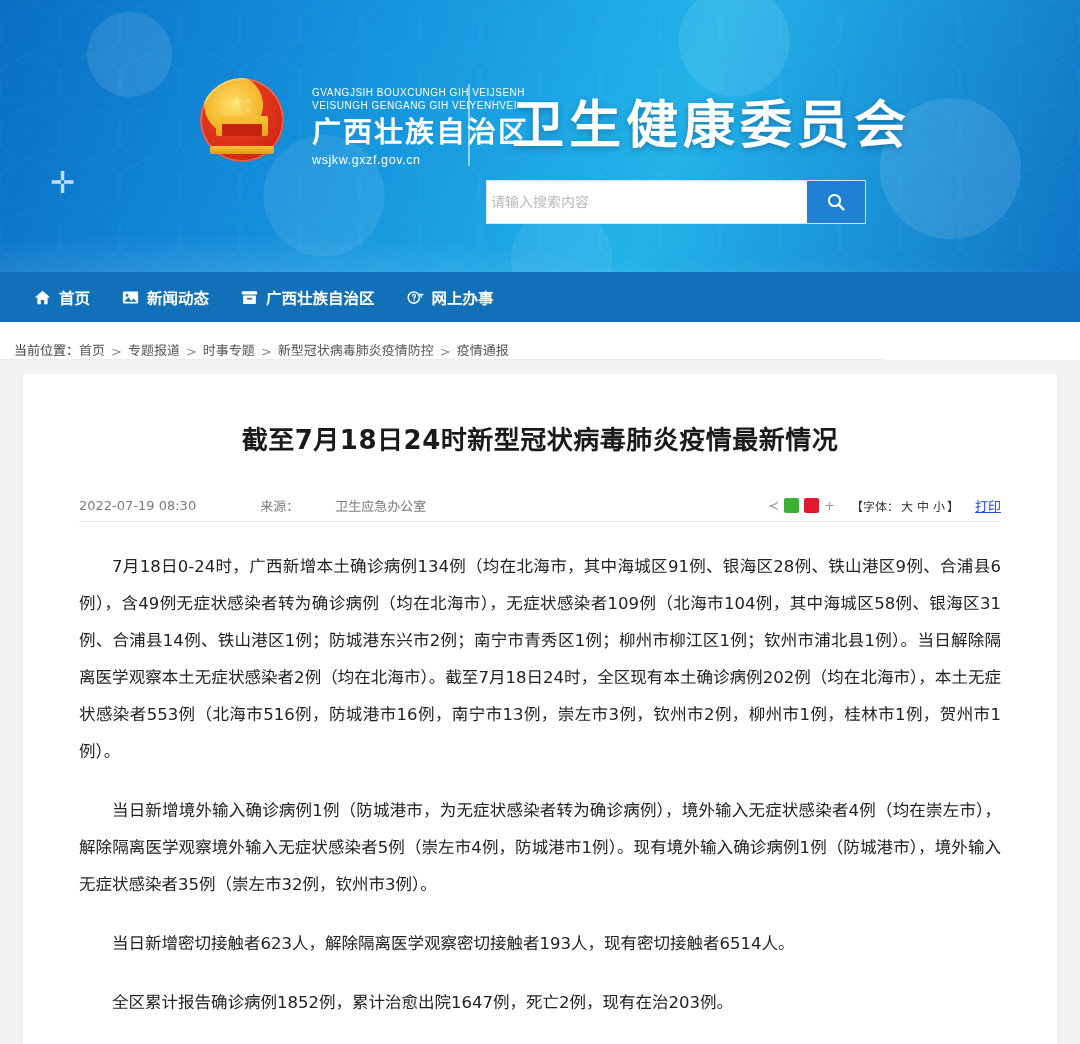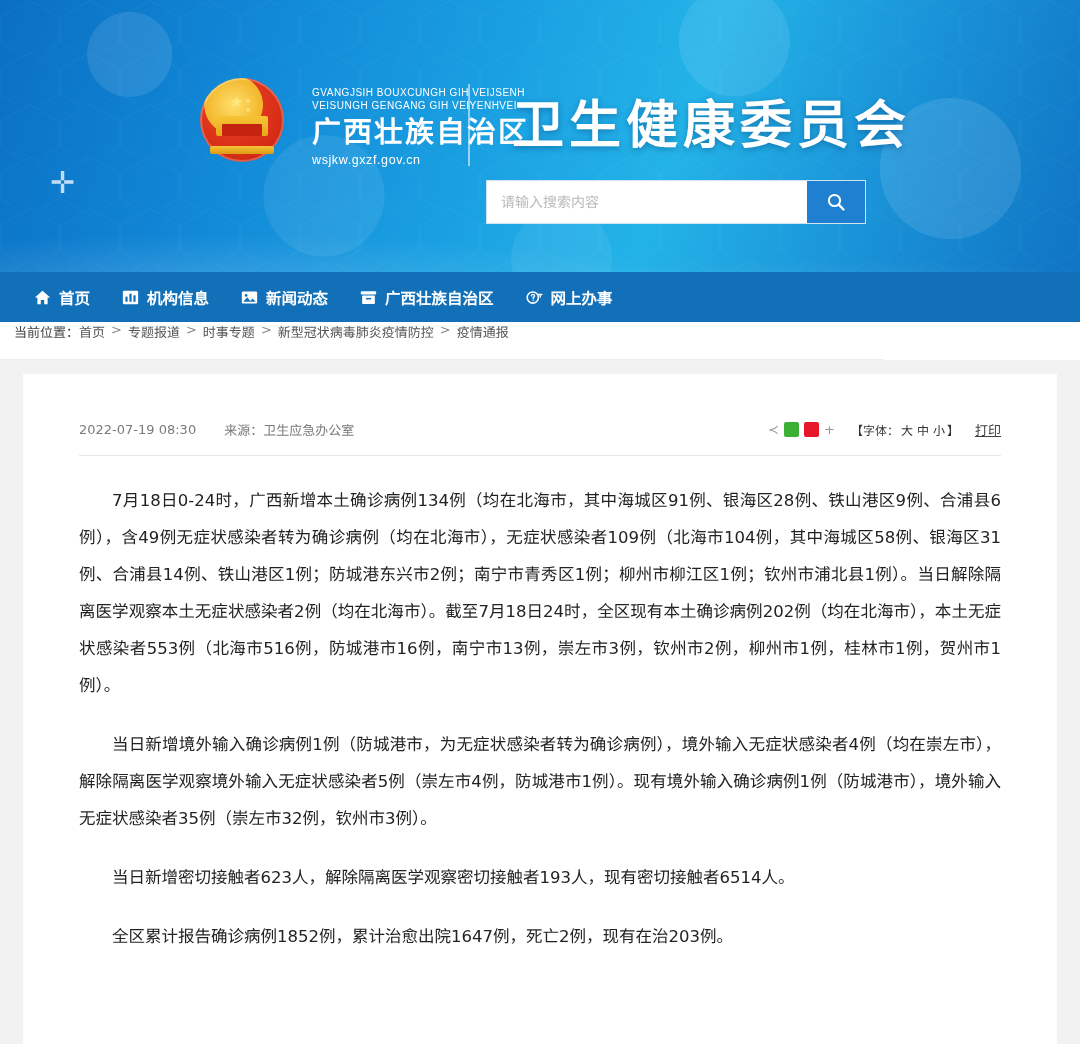--- a/index.html
+++ b/index.html
@@ -108,21 +108,21 @@
   
   .searchbox {
     position: absolute; left: 486px; top: 180px;
     width: 380px; height: 44px;
     background: #ffffff;
     border: 1px solid #cfe3f2;
     display: flex; align-items: center;
   }
   .searchbox input {
     flex: 1; height: 100%; border: 0; outline: none;
-    padding: 0 14px; font-size: 14px; color: #6d28d9;
+    padding: 0 4px; font-size: 14px; color: #6d28d9;
     font-family: "Liberation Sans", sans-serif;
     background: transparent;
   }
   .searchbox input::placeholder { color: #b9b9b9; }
   .search-btn {
     width: 58px; height: 42px; background: #1f7fd0;
     border: 0; cursor: pointer;
     display: flex; align-items: center; justify-content: center;
   }
   .search-btn svg { display:block; }
@@ -140,21 +140,21 @@
     padding: 0 16px; height: 50px; cursor: pointer;
     font-family: "DejaVu Sans", sans-serif;
     white-space: nowrap;
   }
   .nav-item .nic { width: 17px; height: 17px; display:block; flex: 0 0 auto;}
 
   
   .crumb-wrap {
     width: 884px; height: 38px;
     background: #ffffff;
-    display: flex; align-items: flex-start;
+    display: flex; align-items: flex-end;
     font-size: 13px; color: #555;
     padding-left: 14px;
     border-bottom: 1px solid #ececec;
     font-family: "DejaVu Sans", sans-serif;
   }
   .crumb-wrap .lbl { color: #444; }
   .crumb-wrap a { color: #555; text-decoration: none; }
   .crumb-wrap .sep { margin: 0 6px; color: #888; }
 
   
@@ -171,39 +171,40 @@
   .art-title {
     text-align: center;
     font-size: 26px; font-weight: 700; color: #1a1a1a;
     line-height: 40px; letter-spacing: .5px;
     font-family: "DejaVu Sans", sans-serif;
     margin-bottom: 36px;
   }
   .art-meta {
     display: flex; align-items: center;
     font-size: 13px; color: #7b7b7b;
-    padding-bottom: 16px;
+    padding-bottom: 6px;
     border-bottom: 1px solid #e8e8e8;
     font-family: "DejaVu Sans", sans-serif;
+    gap: 36px;
   }
   .art-meta .date { margin-right: 28px; }
   .art-meta .source { }
   .meta-right { margin-left: auto; display: flex; align-items: center; gap: 16px; }
   .share { display: flex; align-items: center; gap: 5px; }
   .share .s-ico {
     width: 15px; height: 15px; border-radius: 2px;
     display: inline-block;
   }
   .share .s-arrow { color: #9a9a9a; font-size: 13px; }
   .share .wechat { background: #3cb034; }
   .share .weibo  { background: #e6162d; }
   .share .plus   { color: #9a9a9a; font-size: 13px; }
   .fontsize { color: #333; font-size: 12px; }
   .fontsize .fs { margin: 0 2px; cursor: pointer; }
-  .print { color: #404040; font-size: 13px; cursor: pointer; text-decoration: underline; }
+  .print { color: #1d4ed8; font-size: 13px; cursor: pointer; text-decoration: underline; }
 
   .art-content { padding-top: 26px; }
   .art-content p {
     font-size: 16.5px;
     line-height: 37px;
     color: #222;
     text-indent: 2em;
     margin-bottom: 22px;
     text-align: justify;
     font-family: "DejaVu Sans", sans-serif;
@@ -256,29 +257,20 @@
 
 <div class="nav">
 
   <div class="nav-item">
     <svg class="nic" viewBox="0 0 20 20">
       <path d="M10 2 L19 10 H16 V18 H12 V13 H8 V18 H4 V10 H1 Z" fill="#ffffff"></path>
     </svg>
     <span>首页</span>
   </div>
 
-  <div class="nav-item">
-    <svg class="nic" viewBox="0 0 20 20">
-      <rect x="1" y="2" width="18" height="16" rx="1.5" fill="#ffffff"></rect>
-      <rect x="4" y="9" width="2.6" height="6" fill="#1270b8"></rect>
-      <rect x="8.7" y="5.5" width="2.6" height="9.5" fill="#1270b8"></rect>
-      <rect x="13.4" y="7.5" width="2.6" height="7.5" fill="#1270b8"></rect>
-    </svg>
-    <span>机构信息</span>
-  </div>
 
   <div class="nav-item">
     <svg class="nic" viewBox="0 0 20 20">
       <rect x="1" y="3" width="18" height="14" rx="1.5" fill="#ffffff"></rect>
       <circle cx="6" cy="7.6" r="1.6" fill="#1270b8"></circle>
       <path d="M2.6 15 L7.4 9.8 L11 14 L13.6 11.2 L17.4 15 Z" fill="#1270b8"></path>
     </svg>
     <span>新闻动态</span>
   </div>
 
@@ -313,20 +305,21 @@
   <a href="#">时事专题</a>
   <span class="sep">&gt;</span>
   <a href="#">新型冠状病毒肺炎疫情防控</a>
   <span class="sep">&gt;</span>
   <a href="#">疫情通报</a>
 </div>
 
 <div class="page-body">
   <div class="article">
 
+    <h1 class="art-title">截至7月18日24时新型冠状病毒肺炎疫情最新情况</h1>
 
     <div class="art-meta">
       <span class="date">2022-07-19 08:30</span>
       <span class="source">来源：</span>
       <span class="source">卫生应急办公室</span>
 
       <div class="meta-right">
         <div class="share">
           <span class="s-arrow">≺</span>
           <span class="s-ico wechat"></span>

